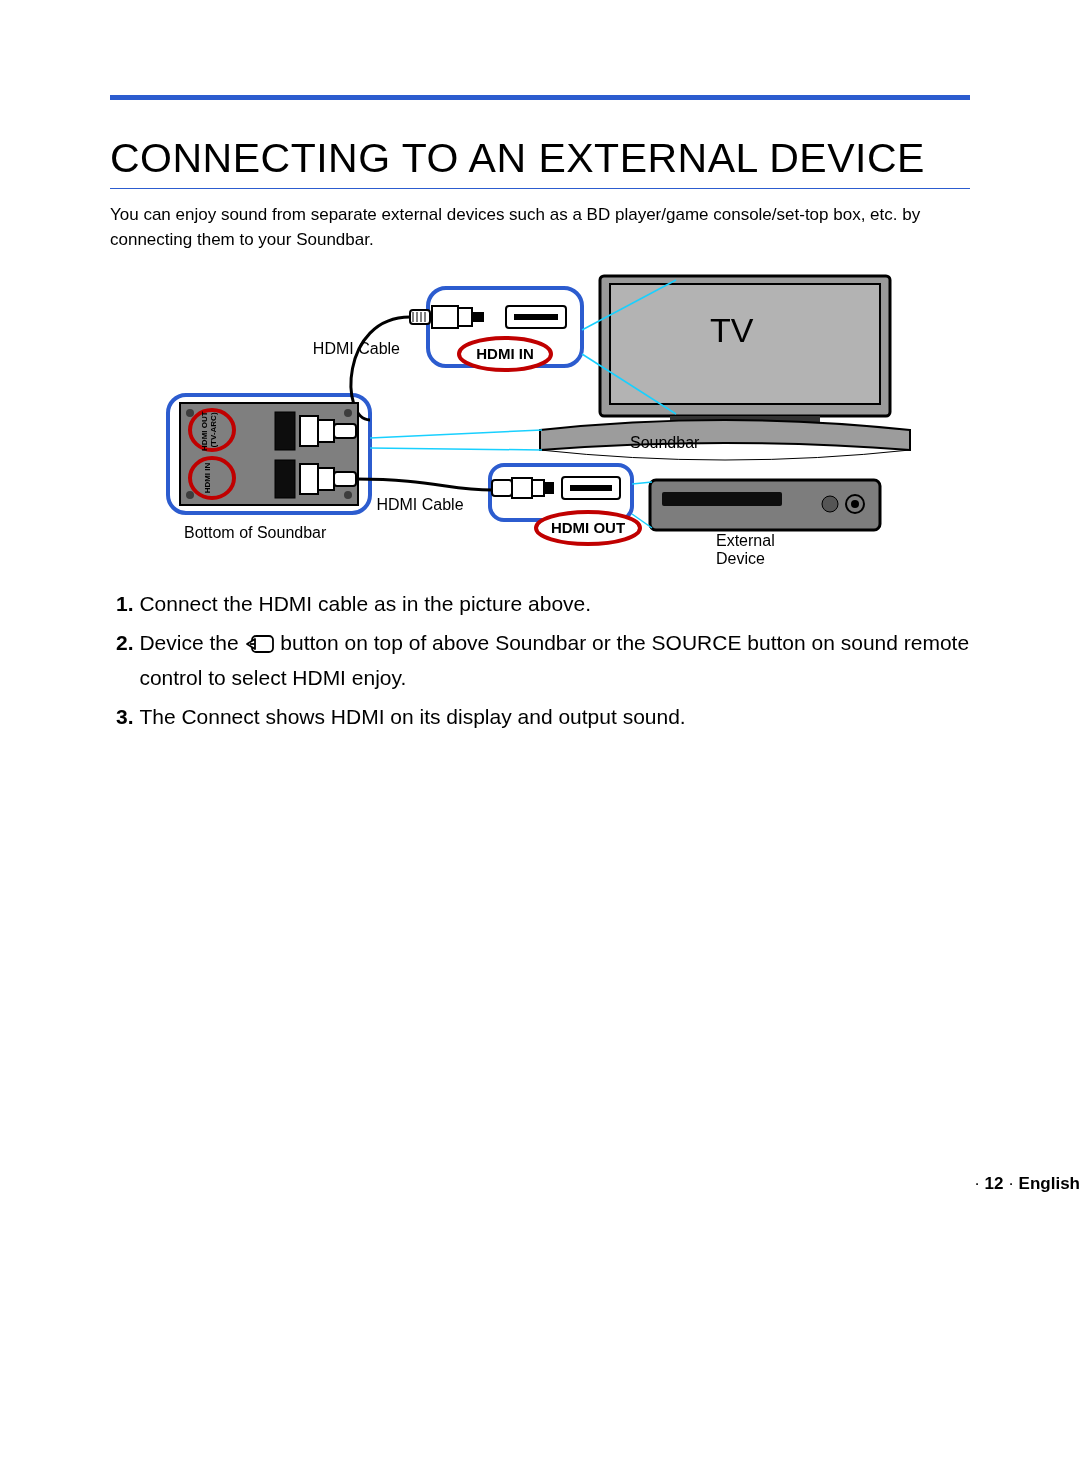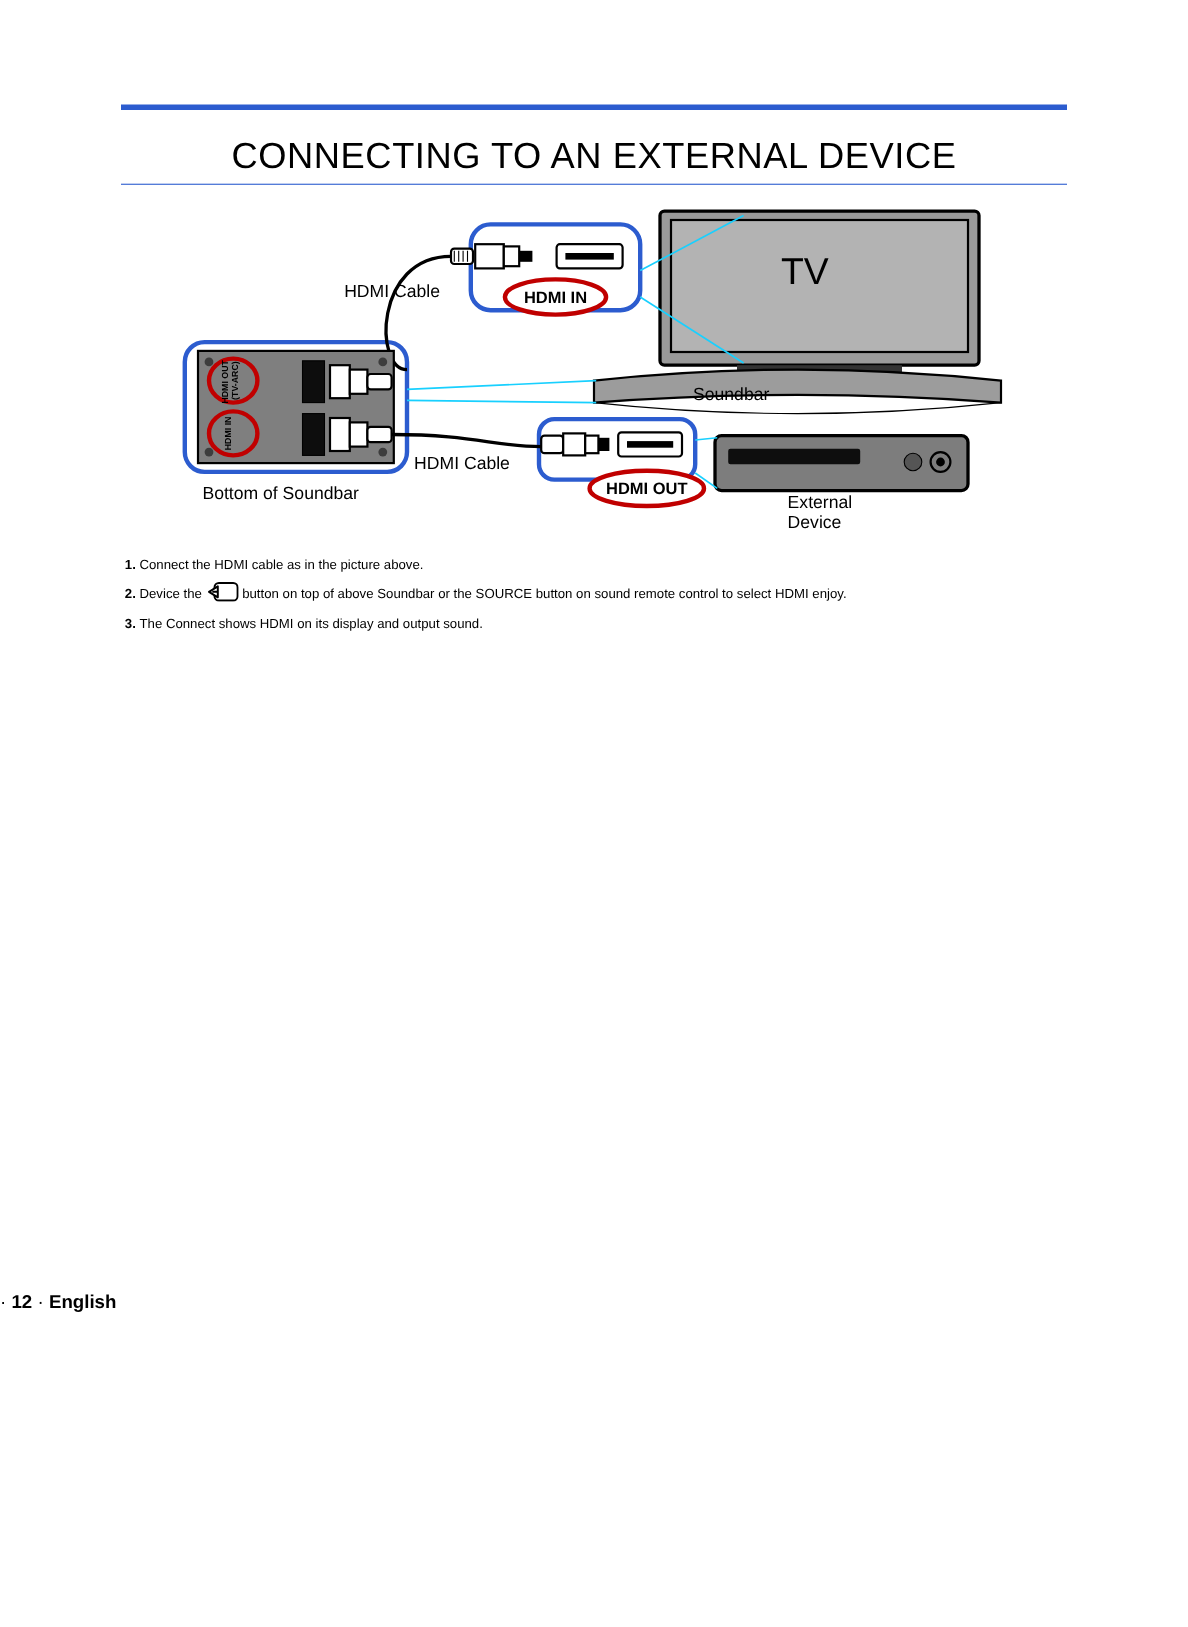--- a/index.html
+++ b/index.html
@@ -1,38 +1,39 @@
 <!DOCTYPE html>
 <html><head>
 <meta charset="utf-8">
 <style>
   * { box-sizing: border-box; margin: 0; padding: 0; }
   html, body { width: 1080px; height: 1479px; background: #fff; font-family: Arial, Helvetica, sans-serif; color: #000; }
   .page { position: relative; width: 1080px; height: 1479px; padding: 95px 110px 60px 110px; }
   .rule-top { position:absolute; left:110px; right:110px; top:95px; height:5px; background:#2c5ccf; }
-  h1.title { font-size: 33px; font-weight: 400; letter-spacing: 0.5px; margin-top: 28px; padding-bottom: 6px; border-bottom: 1.5px solid #2c5ccf; font-family: Arial, Helvetica, sans-serif; text-align: center; }
+  h1.title { font-size: 41px; font-weight: 400; letter-spacing: 0.5px; margin-top: 40px; padding-bottom: 6px; border-bottom: 1.5px solid #2c5ccf; font-family: Arial, Helvetica, sans-serif; }
   p.intro { font-size: 17px; line-height: 1.45; margin-top: 14px; }
   .diagram-wrap { position: relative; width: 860px; height: 300px; margin-top: 18px; }
   .diagram-wrap svg { position:absolute; inset:0; }
-  .footer { position:absolute; left:0; right:11px; bottom:285px; text-align:left; font-size:17px; }
+  .footer { position:absolute; left:0; right:0; bottom:285px; text-align:right; font-size:17px; }
   .footer .pg { font-weight:700; }
-  ol.steps { margin-top: 18px; padding-left: 1.4em; font-size: 12px; line-height: 1.55; }
+  ol.steps { margin-top: 18px; padding-left: 1.4em; font-size: 21px; line-height: 1.55; }
   ol.steps li { margin-bottom: 6px; }
   ol.steps li::marker { font-weight: 700; }
   .b { font-weight:400; }
   .source-icon { display:inline-block; vertical-align:-3px; }
 </style>
 </head>
 <body>
 
 <div class="page">
   <div class="rule-top"></div>
 
   <h1 class="title">CONNECTING TO AN EXTERNAL DEVICE</h1>
 
+  <p class="intro">You can enjoy sound from separate external devices such as a BD player/game console/set-top box, etc. by connecting them to your Soundbar.</p>
 
   <div class="diagram-wrap">
     <svg viewBox="0 0 860 300" width="860" height="300">
 
       <rect x="318" y="18" width="154" height="78" rx="18" ry="18" fill="none" stroke="#2c5ccf" stroke-width="4"></rect>
       <rect x="58" y="125" width="202" height="118" rx="18" ry="18" fill="none" stroke="#2c5ccf" stroke-width="4"></rect>
       <rect x="380" y="195" width="142" height="55" rx="14" ry="14" fill="none" stroke="#2c5ccf" stroke-width="4"></rect>
 
       <g>
         <rect x="490" y="6" width="290" height="140" rx="4" fill="#9a9a9a" stroke="#000" stroke-width="3"></rect>

